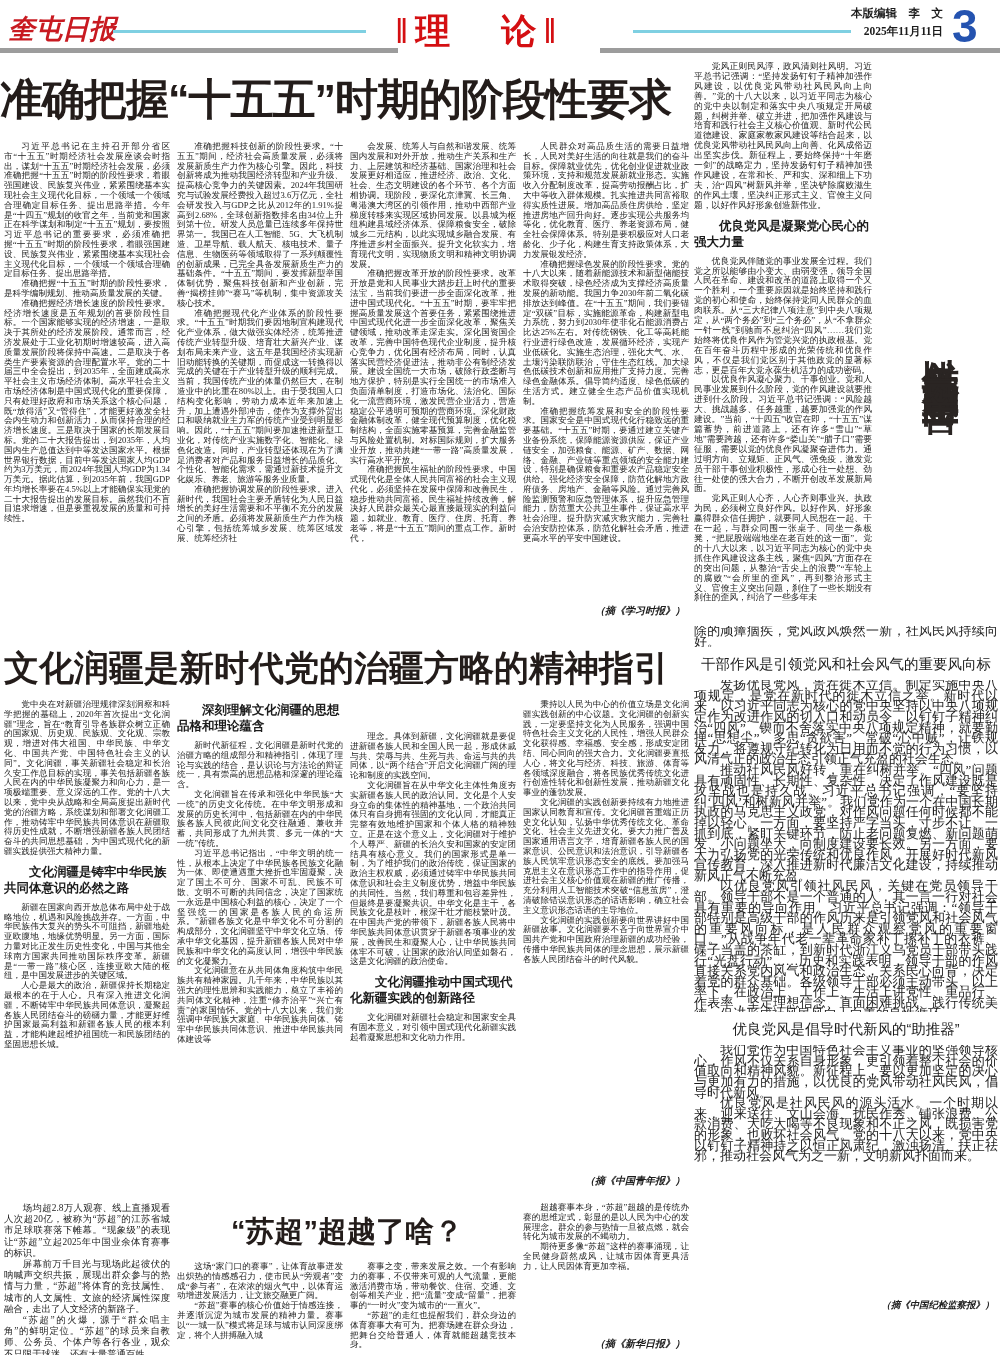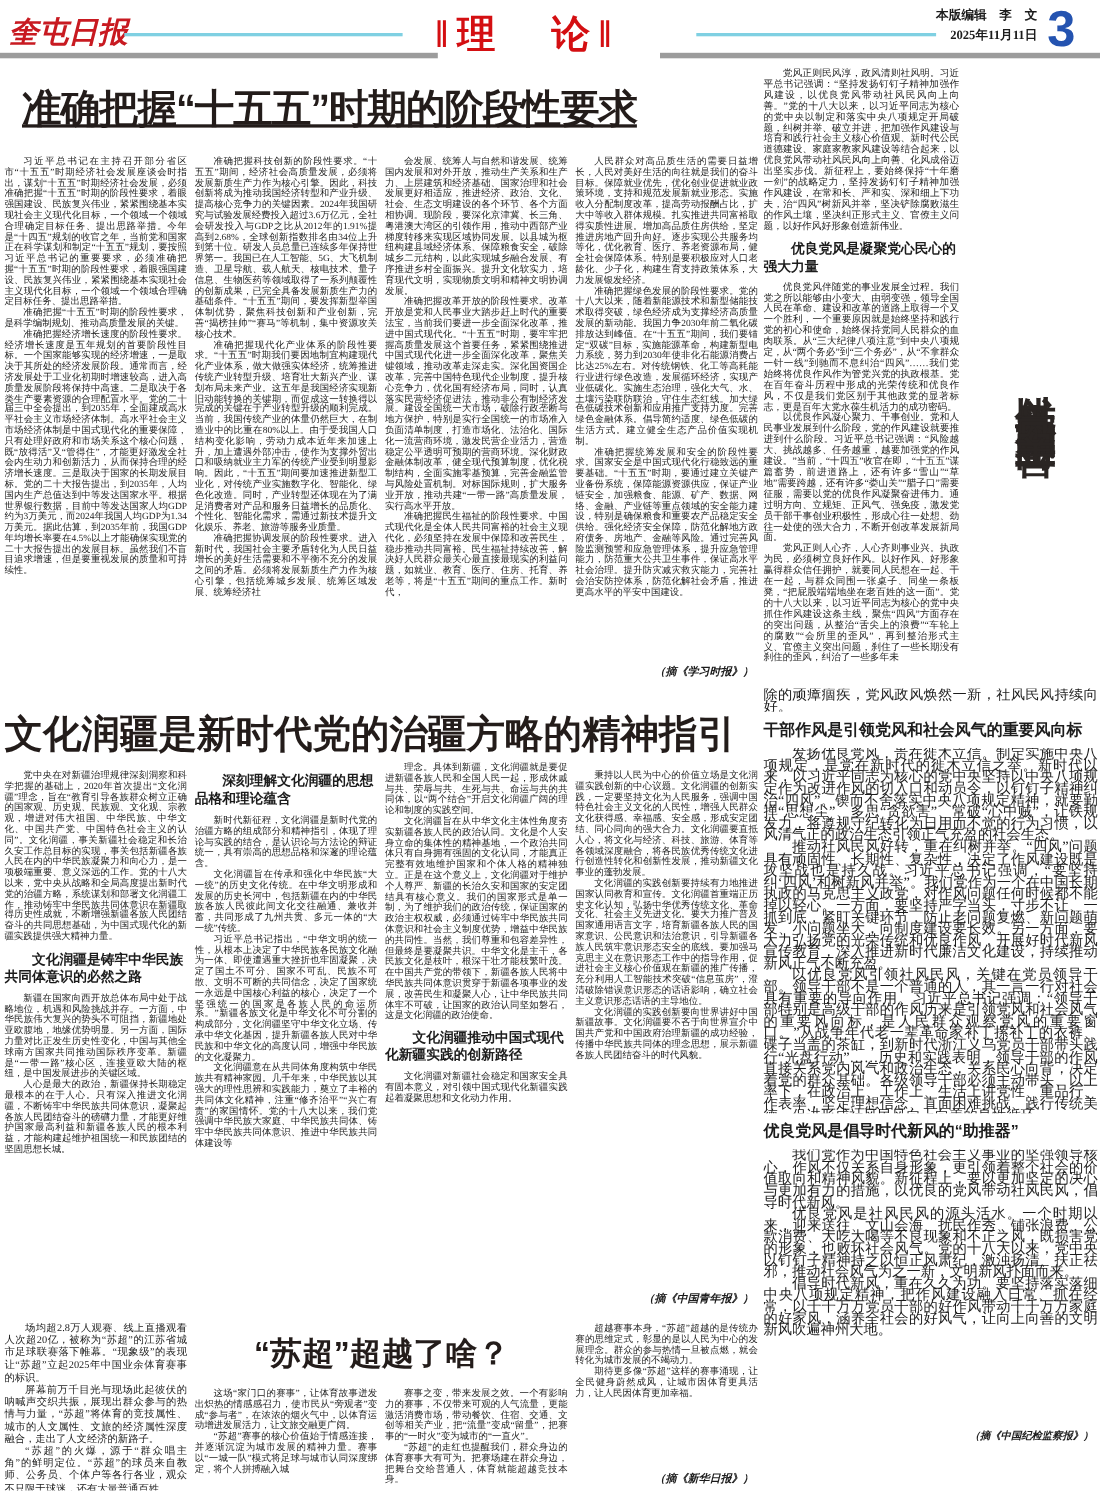--- a/index.html
+++ b/index.html
@@ -7,22 +7,22 @@
        font-family:"Liberation Serif",serif;color:#1c1c1c;}
   .abs{position:absolute;}
   p{margin:0;text-indent:2em;text-align:justify;}
   .col{font-size:8.6px;line-height:9.8px;overflow:hidden;}
   .colw{font-size:13px;line-height:10.6px;overflow:hidden;}
   .clip{overflow:hidden;}
   .cont{text-indent:0;}
   .attr{text-indent:0;text-align:right;font-style:italic;font-weight:bold;font-size:10px;padding-right:4px;margin-top:2px;}
   .subhead{font-family:"Liberation Sans",sans-serif;font-weight:bold;font-size:12.5px;
            line-height:16px;margin:7px 0;text-indent:2em;text-align:left;}
-  .subhead-c{font-family:"Liberation Sans",sans-serif;font-weight:bold;font-size:14.5px;
-           line-height:18px;margin:8px 0 7px 0;text-indent:0;}
+  .subhead-c{font-family:"Liberation Sans",sans-serif;font-weight:normal;font-size:14.5px;
+           line-height:18px;margin:8px 0 7px 0;text-indent:0;text-align:center;}
   .headline{font-family:"Liberation Sans",sans-serif;font-weight:bold;color:#231c1a;
             white-space:nowrap;}
   .brand{font-style:italic;font-weight:bold;color:#c81a21;font-size:27px;line-height:34px;}
   .section-title{color:#d40f12;font-weight:bold;font-size:35px;letter-spacing:8px;
                  font-family:"Liberation Serif",serif;white-space:nowrap;}
   .editor{font-size:11.5px;font-weight:bold;text-align:right;}
   .date{font-size:11.5px;font-weight:bold;text-align:right;}
   .pagenum{color:#2453b0;font-size:46px;font-weight:bold;font-family:"Liberation Sans",sans-serif;line-height:44px;}
   .cyan{background:#7fd0e2;height:2.5px;}
   .graybar{background:#9c9c9c;height:4.5px;}
@@ -40,21 +40,21 @@
   <div class="abs section-title" style="left:396px;top:8px;">‖理　论‖</div>
   <div class="abs cyan" style="left:633px;top:30px;width:218px;"></div>
   <div class="abs editor" style="left:800px;top:6px;width:143px;">本版编辑　李　文</div>
   <div class="abs date" style="left:800px;top:24px;width:143px;">2025年11月11日</div>
   <div class="abs pagenum" style="left:952px;top:4px;">3</div>
   <div class="abs graybar" style="left:0;top:48px;width:398px;"></div>
   <div class="abs graybar" style="left:600px;top:48px;width:400px;"></div>
 </header>
 
 <section>
-  <h1 class="abs headline" style="left:20px;top:66px;width:690px;font-size:36px;line-height:66px;letter-spacing:-1px;margin:0;text-decoration:underline;">准确把握“十五五”时期的阶段性要求</h1>
+  <h1 class="abs headline" style="left:0;top:66px;width:690px;font-size:43px;line-height:66px;letter-spacing:-1px;margin:0;">准确把握“十五五”时期的阶段性要求</h1>
   <div class="abs col" style="left:4px;top:142px;width:166px;height:478px;">
       <p>习近平总书记在主持召开部分省区市“十五五”时期经济社会发展座谈会时指出，谋划“十五五”时期经济社会发展，必须准确把握“十五五”时期的阶段性要求，着眼强国建设、民族复兴伟业，紧紧围绕基本实现社会主义现代化目标，一个领域一个领域合理确定目标任务、提出思路举措。今年是“十四五”规划的收官之年，当前党和国家正在科学谋划和制定“十五五”规划，要按照习近平总书记的重要要求，必须准确把握“十五五”时期的阶段性要求，着眼强国建设、民族复兴伟业，紧紧围绕基本实现社会主义现代化目标，一个领域一个领域合理确定目标任务、提出思路举措。</p>
       <p>准确把握“十五五”时期的阶段性要求，是科学编制规划、推动高质量发展的关键。</p>
       <p>准确把握经济增长速度的阶段性要求。经济增长速度是五年规划的首要阶段性目标。一个国家能够实现的经济增速，一是取决于其所处的经济发展阶段。通常而言，经济发展处于工业化初期时增速较高，进入高质量发展阶段将保持中高速。二是取决于各类生产要素资源的合理配置水平。党的二十届三中全会提出，到2035年，全面建成高水平社会主义市场经济体制。高水平社会主义市场经济体制是中国式现代化的重要保障，只有处理好政府和市场关系这个核心问题，既“放得活”又“管得住”，才能更好激发全社会内生动力和创新活力，从而保持合理的经济增长速度。三是取决于国家的长期发展目标。党的二十大报告提出，到2035年，人均国内生产总值达到中等发达国家水平。根据世界银行数据，目前中等发达国家人均GDP约为3万美元，而2024年我国人均GDP为1.34万美元。据此估算，到2035年前，我国GDP年均增长率要在4.5%以上才能确保实现党的二十大报告提出的发展目标。虽然我们不盲目追求增速，但是要重视发展的质量和可持续性。</p>
     </div>
   <div class="abs col" style="left:177px;top:142px;width:166px;height:478px;">
       <p>准确把握科技创新的阶段性要求。“十五五”期间，经济社会高质量发展，必须将发展新质生产力作为核心引擎。因此，科技创新将成为推动我国经济转型和产业升级、提高核心竞争力的关键因素。2024年我国研究与试验发展经费投入超过3.6万亿元，全社会研发投入与GDP之比从2012年的1.91%提高到2.68%，全球创新指数排名由34位上升到第十位。研发人员总量已连续多年保持世界第一。我国已在人工智能、5G、大飞机制造、卫星导航、载人航天、核电技术、量子信息、生物医药等领域取得了一系列颠覆性的创新成果，已完全具备发展新质生产力的基础条件。“十五五”期间，要发挥新型举国体制优势，聚焦科技创新和产业创新，完善“揭榜挂帅”“赛马”等机制，集中资源攻关核心技术。</p>
       <p>准确把握现代化产业体系的阶段性要求。“十五五”时期我们要因地制宜构建现代化产业体系，做大做强实体经济，统筹推进传统产业转型升级、培育壮大新兴产业、谋划布局未来产业。这五年是我国经济实现新旧动能转换的关键期，而促成这一转换得以完成的关键在于产业转型升级的顺利完成。当前，我国传统产业的体量仍然巨大，在制造业中的比重在80%以上。由于受我国人口结构变化影响，劳动力成本近年来加速上升，加上遭遇外部冲击，使作为支撑外贸出口和吸纳就业主力军的传统产业受到明显影响。因此，“十五五”期间要加速推进新型工业化，对传统产业实施数字化、智能化、绿色化改造。同时，产业转型还体现在为了满足消费者对产品和服务日益增长的品质化、个性化、智能化需求，需通过新技术提升文化娱乐、养老、旅游等服务业质量。</p>
       <p>准确把握协调发展的阶段性要求。进入新时代，我国社会主要矛盾转化为人民日益增长的美好生活需要和不平衡不充分的发展之间的矛盾。必须将发展新质生产力作为核心引擎，包括统筹城乡发展、统筹区域发展、统筹经济社</p>
     </div>
@@ -91,21 +91,20 @@
     <h3 class="subhead-c">干部作风是引领党风和社会风气的重要风向标</h3>
     <div class="colw clip" style="height:332px;">
         <p>发扬优良党风，贵在徙木立信。制定实施中央八项规定，是党在新时代的徙木立信之举。新时代以来，以习近平同志为核心的党中央坚持以中央八项规定作为改进作风的切入口和动员令，以钉钉子精神纠治“四风”。锲而不舍落实中央八项规定精神，就要勤掸“思想尘”、多思“贪欲害”、常破“心中贼”，让铁规发力，将遵规守纪转化为日用而不觉的行为习惯，以风清气正的政治生态引领正气充盈的社会生态。</p>
         <p>推动社风民风好转，重在纠树并举。“四风”问题具有顽固性、长期性、复杂性，决定了作风建设既是攻坚战也是持久战。习近平总书记强调，“要坚持纠‘四风’和树新风并举”。我们党作为一个在中国长期执政的马克思主义政党，对作风问题任何时候都不能掉以轻心。一方面，要坚持严字当头，寸步不让、一抓到底，紧盯关键环节，防止老问题复燃、新问题萌发、小问题坐大，向制度建设要长效。另一方面，要大力弘扬党的光荣传统和优良作风，开展好时代新风宣传教育，深入推进新时代廉洁文化建设，持续推动新风正气不断充盈。</p>
         <p>以优良党风引领社风民风，关键在党员领导干部。领导干部不是一个普通的人，其一言一行对社会具有重要的导向作用。习近平总书记强调：“领导干部特别是高级干部的作风历来是引领党风和社会风气的重要风向标，是人民群众观察党风的重要窗口。”从战争年代老一辈革命家补丁摞补丁的衣裤、碟子当盖的茶缸，到新时代浙江义乌党员干部带头践行“光盘行动”……历史和实践表明，领导干部的作风直接关系党内风气和政治生态，关系民心向背，决定着党的群众基础。各级领导干部必须主动带头、以上率下，在政治上、工作上、生活上讲党性、重品行、作表率，坚定理想信念、直面困难挑战、践行传统美德，促进形成社风民风向上向善的良性循环。</p>
       </div>
     <h3 class="subhead-c">优良党风是倡导时代新风的“助推器”</h3>
     <div class="colw clip" style="height:252px;">
         <p>我们党作为中国特色社会主义事业的坚强领导核心，作风不仅关系自身形象，更引领着整个社会的价值取向和精神风貌。新征程上，要以更加坚定的决心与更加有力的措施，以优良的党风带动社风民风，倡导时代新风。</p>
         <p>优良党风是社风民风的源头活水。一个时期以来，迎来送往、文山会海、扰民作秀、铺张浪费、公款消费、大吃大喝等不良现象和不正之风，既损害党的形象，也败坏社会风气。党的十八大以来，党中央以钉钉子精神持之以恒正风肃纪，激浊扬清、扶正祛邪，推动社会风气为之一新，文明新风扑面而来。</p>
-        <p>倡导时代新风，重在久久为功。要坚持落实落细中央八项规定精神，把作风建设融入日常、抓在经常，以千千万万党员干部的好作风带动千千万万家庭的好家风，涵养全社会的好风气，让向上向善的文明新风吹遍神州大地。</p>
       </div>
     <p class="attr" style="font-size:9.4px;">（摘《中国纪检监察报》）</p>
   </div>
 </section>
 
 <section>
   <h2 class="abs headline" style="left:4px;top:644px;width:690px;font-size:35px;line-height:48px;margin:0;">文化润疆是新时代党的治疆方略的精神指引</h2>
   <div class="abs col" style="left:4px;top:700px;width:166px;height:490px;">
     <div>
         <p>党中央在对新疆治理规律深刻洞察和科学把握的基础上，2020年首次提出“文化润疆”理念，旨在“教育引导各族群众树立正确的国家观、历史观、民族观、文化观、宗教观，增进对伟大祖国、中华民族、中华文化、中国共产党、中国特色社会主义的认同”。文化润疆，事关新疆社会稳定和长治久安工作总目标的实现，事关包括新疆各族人民在内的中华民族凝聚力和向心力，是一项极端重要、意义深远的工作。党的十八大以来，党中央从战略和全局高度提出新时代党的治疆方略，系统谋划和部署文化润疆工作，推动铸牢中华民族共同体意识在新疆取得历史性成就，不断增强新疆各族人民团结奋斗的共同思想基础，为中国式现代化的新疆实践提供强大精神力量。</p>
@@ -118,21 +117,21 @@
   </div>
   <div class="abs col" style="left:177px;top:700px;width:166px;height:490px;">
     <h3 class="subhead" style="margin-top:2px;">深刻理解文化润疆的思想品格和理论蕴含</h3>
     <div>
         <p>新时代新征程，文化润疆是新时代党的治疆方略的组成部分和精神指引，体现了理论与实践的结合，是认识论与方法论的辩证统一，具有崇高的思想品格和深邃的理论蕴含。</p>
         <p>文化润疆旨在传承和强化中华民族“大一统”的历史文化传统。在中华文明形成和发展的历史长河中，包括新疆在内的中华民族各族人民彼此间文化交往融通、兼收并蓄，共同形成了九州共贯、多元一体的“大一统”传统。</p>
         <p>习近平总书记指出，“中华文明的统一性，从根本上决定了中华民族各民族文化融为一体、即使遭遇重大挫折也牢固凝聚，决定了国土不可分、国家不可乱、民族不可散、文明不可断的共同信念，决定了国家统一永远是中国核心利益的核心，决定了一个坚强统一的国家是各族人民的命运所系。”新疆各族文化是中华文化不可分割的构成部分，文化润疆坚守中华文化立场、传承中华文化基因，提升新疆各族人民对中华民族和中华文化的高度认同，增强中华民族的文化凝聚力。</p>
         <p>文化润疆意在从共同体角度构筑中华民族共有精神家园。几千年来，中华民族以其强大的理性思辨和实践能力，奠立了丰裕的共同体文化精神，注重“修齐治平”“兴亡有责”的家国情怀。党的十八大以来，我们党强调中华民族大家庭、中华民族共同体、铸牢中华民族共同体意识、推进中华民族共同体建设等</p>
       </div>
   </div>
-  <div class="abs col" style="left:350px;top:693px;width:166px;height:490px;">
+  <div class="abs col" style="left:350px;top:732px;width:166px;height:490px;">
     <div>
         <p>理念。具体到新疆，文化润疆就是要促进新疆各族人民和全国人民一起，形成休戚与共、荣辱与共、生死与共、命运与共的共同体，以“两个结合”开启文化润疆广阔的理论和制度的实践空间。</p>
         <p>文化润疆旨在从中华文化主体性角度夯实新疆各族人民的政治认同。文化是个人安身立命的集体性的精神基地，一个政治共同体只有自身拥有强固的文化认同，才能真正完整有效地维护国家和个体人格的精神独立。正是在这个意义上，文化润疆对于维护个人尊严、新疆的长治久安和国家的安定团结具有核心意义。我们的国家形式是单一制，为了维护我们的政治传统，保证国家的政治主权权威，必须通过铸牢中华民族共同体意识和社会主义制度优势，增益中华民族的共同性。当然，我们尊重和包容差异性，但最终是要凝聚共识。中华文化是主干，各民族文化是枝叶，根深干壮才能枝繁叶茂。在中国共产党的带领下，新疆各族人民将中华民族共同体意识贯穿于新疆各项事业的发展，改善民生和凝聚人心，让中华民族共同体牢不可破，让国家的政治认同坚如磐石，这是文化润疆的政治使命。</p>
       </div>
     <h3 class="subhead">文化润疆推动中国式现代化新疆实践的创新路径</h3>
     <div>
         <p>文化润疆对新疆社会稳定和国家安全具有固本意义，对引领中国式现代化新疆实践起着凝聚思想和文化动力作用。</p>
       </div>
   </div>
   <div class="abs" style="left:523px;top:700px;width:166px;height:490px;">

